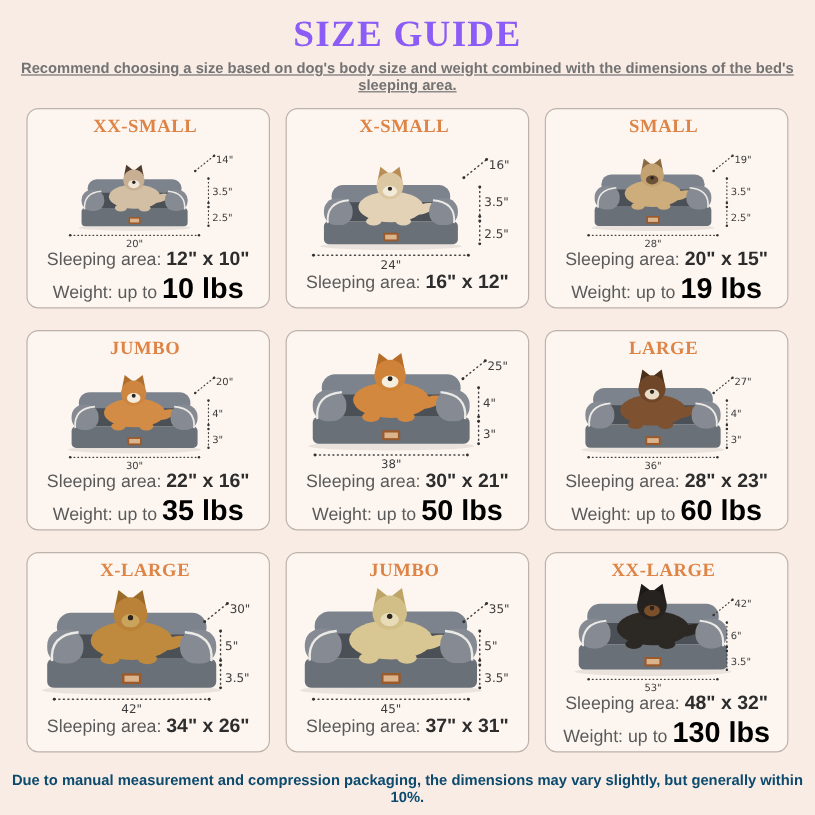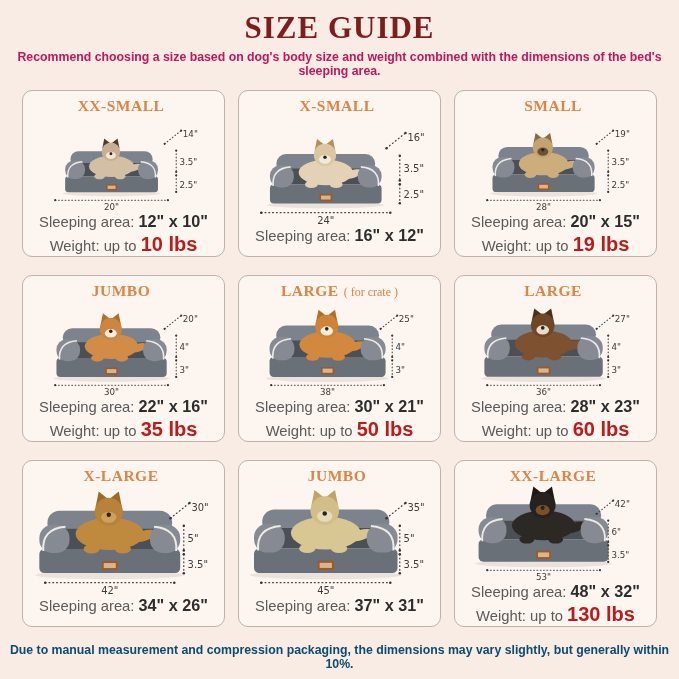--- a/index.html
+++ b/index.html
@@ -5,25 +5,26 @@
   html,body{margin:0;padding:0;}
   body{
     width:679px;height:679px;overflow:hidden;
     background:#f9ece5;
     font-family:"Liberation Sans", sans-serif;
     -webkit-font-smoothing:antialiased;
   }
   .page-title{
     margin:10px 0 4px 0;text-align:center;
     font-family:"Liberation Serif", serif;
-    font-size:31px;font-weight:700;letter-spacing:1px;color:#7f1d1d;
+    font-size:31px;font-weight:700;letter-spacing:1px;color:#8b5cf6;
   }
   .page-subtitle{
-    text-align:center;color:#be185d;font-weight:700;font-size:12.3px;
+    text-align:center;color:#737373;font-weight:700;font-size:12.3px;
     margin:0 8px 12px 8px;
+    text-decoration:underline;
   }
   .grid{
     display:grid;grid-template-columns:repeat(3,1fr);
     gap:18px 13px;padding:0 22px;
   }
   .card{
     background:#fdf6f0;border:1px solid #bdb3ab;border-radius:10px;
     height:167px;display:flex;flex-direction:column;align-items:center;
     box-sizing:border-box;padding-top:6px;
   }
@@ -32,21 +33,21 @@
     font-size:15.5px;letter-spacing:0.5px;line-height:1.1;
   }
   .ct-suffix{font-weight:400;font-size:12px;letter-spacing:0;margin-left:5px;}
   .bed-art{width:198px;height:112px;display:block;}
   .dim-text{font-family:"DejaVu Sans", sans-serif;font-size:10.5px;fill:#3c3c3c;}
   .dotline{stroke:#454545;stroke-width:1.3;stroke-dasharray:0.9 3.1;stroke-linecap:round;fill:none;}
   .enddot{fill:#333;}
   .sleep-line{font-size:14.8px;color:#5a5a5a;line-height:1.15;}
   .sleep-line .val{font-weight:700;color:#2d2d2d;font-size:16.2px;}
   .weight-line{font-size:14.8px;color:#5a5a5a;line-height:1.2;margin-top:1px;}
-  .weight-line .wval{font-weight:700;color:#b91c1c;font-size:20px;}
+  .weight-line .wval{font-weight:700;color:#000000;font-size:24px;}
   .footnote{
     text-align:center;color:#0c4a6e;font-weight:700;font-size:12.3px;
     margin-top:16px;
   }
 </style>
 </head>
 <body>
 
 <div class="page-title">SIZE GUIDE</div>
 <div class="page-subtitle">Recommend choosing a size based on dog's body size and weight combined with the dimensions of the bed's sleeping area.</div>
@@ -233,21 +234,20 @@
         <circle class="enddot" cx="20" cy="104" r="1.3"></circle>
           <circle class="enddot" cx="156" cy="104" r="1.3"></circle>
         <text class="dim-text" x="88" y="116" text-anchor="middle">30"</text>
       </g>
     </svg>
     <div class="sleep-line"><span class="lbl">Sleeping area:</span> <span class="val">22" x 16"</span></div>
     <div class="weight-line"><span class="lbl">Weight: up to</span> <span class="wval">35 lbs</span></div>
   </div>
 
   <div class="card">
-    <div class="card-title"><span class="ct-main">LARGE</span><span class="ct-suffix">( for crate )</span></div>
     <svg class="bed-art" viewBox="0 0 206 118" xmlns="http://www.w3.org/2000/svg">
       <g transform="translate(0.00 0.00) scale(1)">
         <ellipse cx="88" cy="96" rx="74" ry="4" fill="rgba(0,0,0,0.08)"></ellipse>
         <rect x="18" y="70" width="140" height="24" rx="5" fill="#697077"></rect>
         <rect x="26" y="32" width="124" height="24" rx="12" fill="#7c838c"></rect>
         <rect x="40" y="50" width="96" height="20" rx="4" fill="#4b4f56"></rect>
         <ellipse cx="122" cy="57" rx="12" ry="5" transform="rotate(-18 122 57)" fill="#d3883f"></ellipse>
         <ellipse cx="88" cy="55" rx="34" ry="16" fill="#d3883f"></ellipse>
         <ellipse cx="70" cy="70" rx="8" ry="4.5" fill="#d3883f"></ellipse>
         <ellipse cx="101" cy="70" rx="8" ry="4.5" fill="#d3883f"></ellipse>

